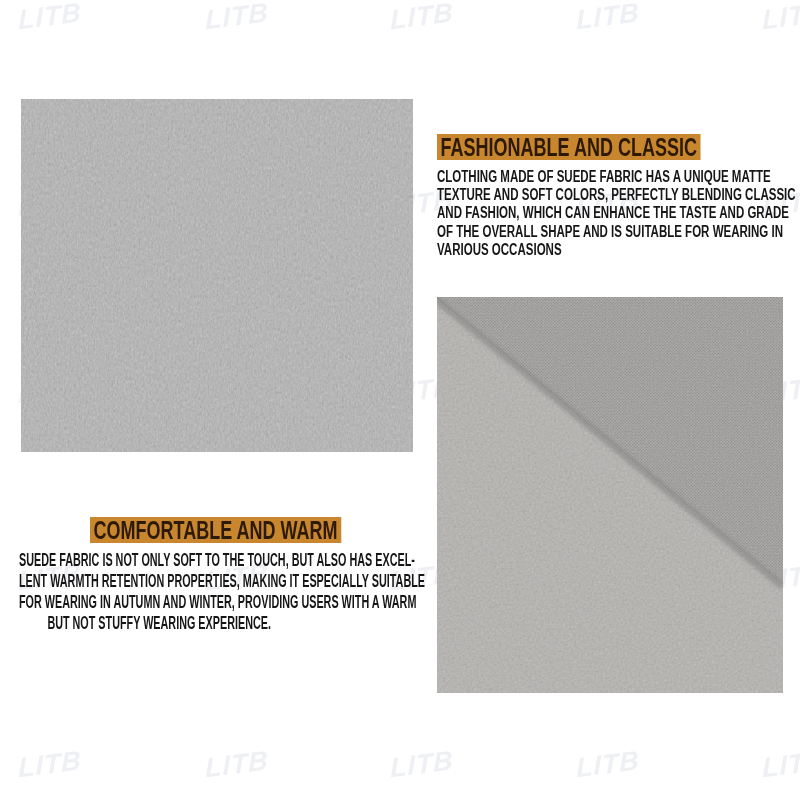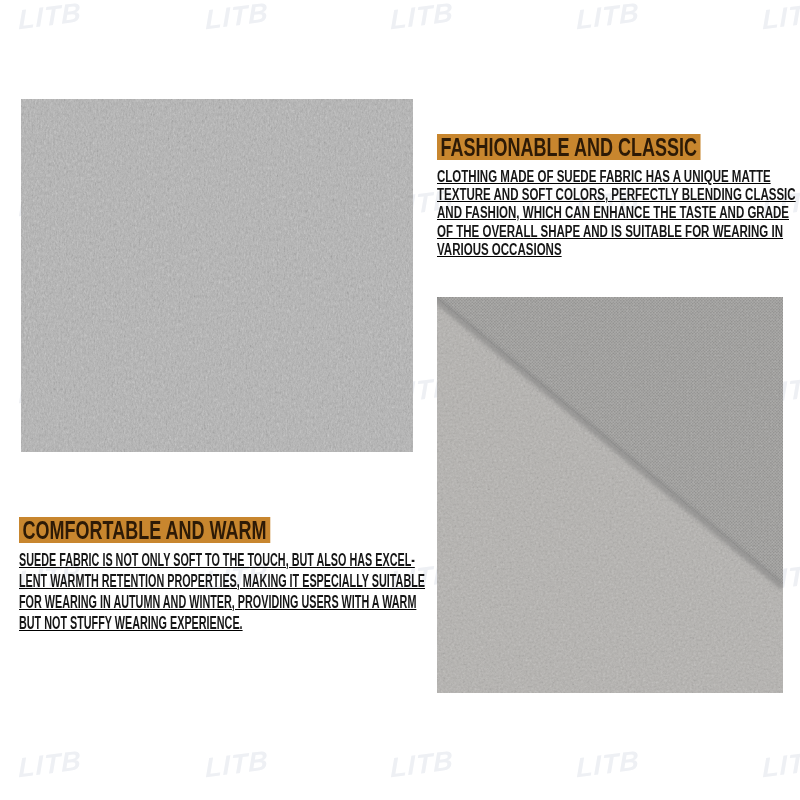--- a/index.html
+++ b/index.html
@@ -39,23 +39,23 @@
   figure { margin: 0; }
   .fabric {
     position: absolute;
     z-index: 1;
     line-height: 0;
   }
   .fabric-1 { left: 21px;  top: 99px;  width: 392px; height: 353px; }
   .fabric-2 { left: 437px; top: 297px; width: 346px; height: 396px; }
 
   
-  .info { position: absolute; z-index: 1; text-decoration: underline; }
+  .info { position: absolute; z-index: 1; }
   .info-1 { left: 437px; top: 134px; width: 360px; }
-  .info-2 { left: 19px;  top: 517px; width: 420px; }
+  .info-2 { left: 19px;  top: 517px; width: 420px; text-align: right; }
 
   .band {
     display: inline-block;
     margin: 0;
     padding: 0 5px;
     font-size: 25px;
     line-height: 26px;
     font-weight: bold;
     letter-spacing: 0;
     white-space: nowrap;

